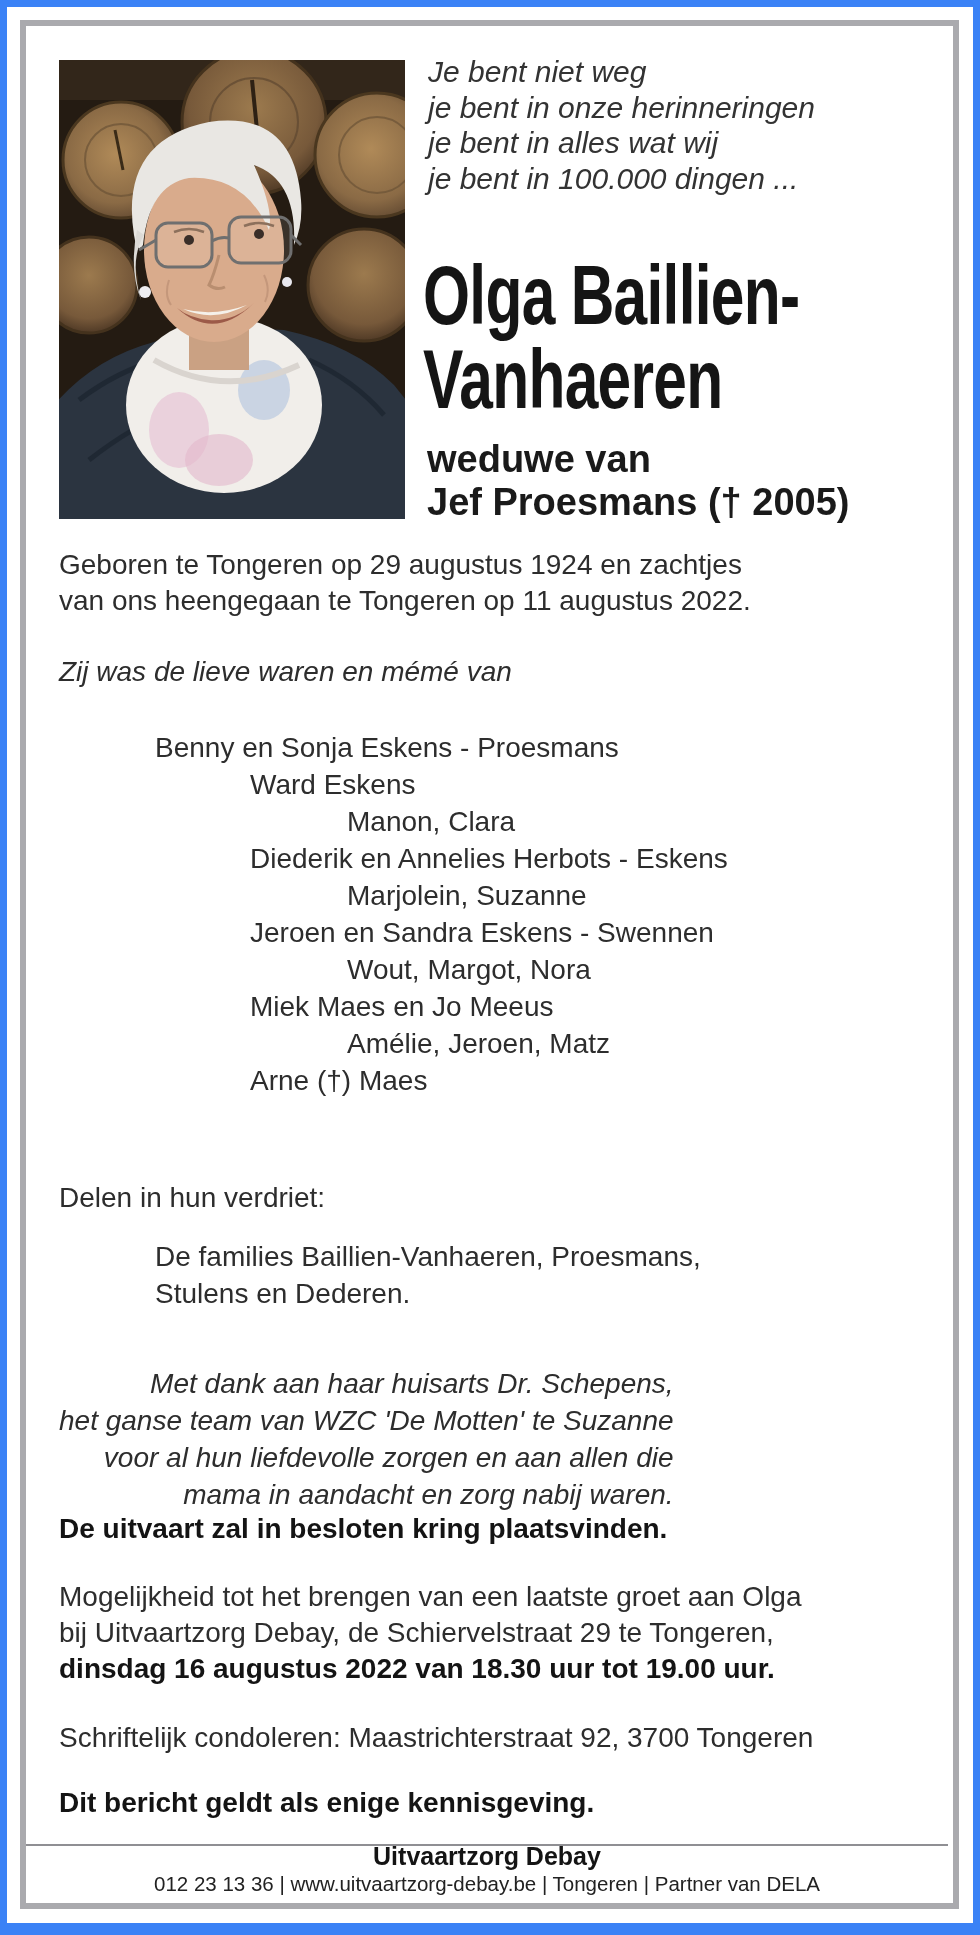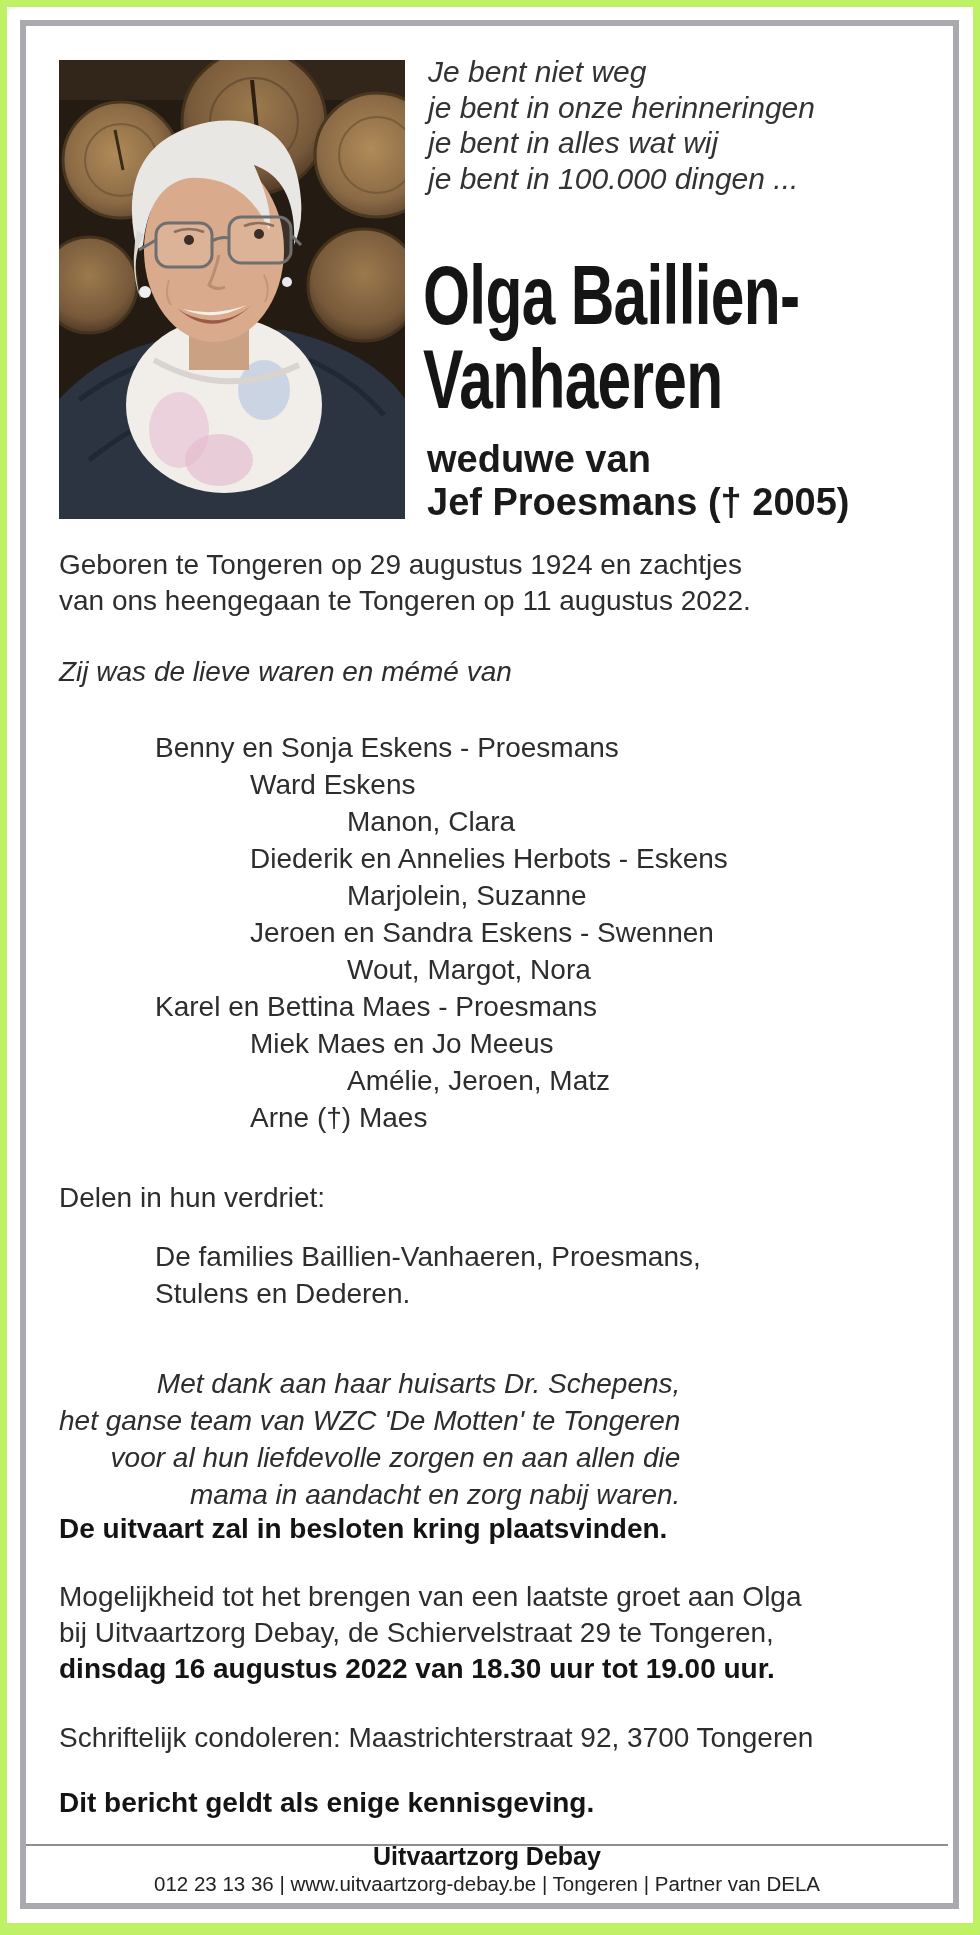--- a/index.html
+++ b/index.html
@@ -1,19 +1,19 @@
 <!DOCTYPE html>
 <html><head>
 <meta charset="utf-8">
 <style>
   html,body{margin:0;padding:0;background:#ffffff;}
   .page{
     position:relative;
     width:980px;height:1935px;
-    background:#bef264; 
+    background:#3b82f6; 
     font-family:"Liberation Sans","DejaVu Sans",sans-serif;
     overflow:hidden;
   }
   .card{
     position:absolute;
     left:7px;top:7px;right:7px;bottom:12px;
     background:#ffffff;
   }
   .inner-frame{
     position:absolute;
@@ -175,36 +175,35 @@
   <div class="abs body-text family-intro">Zij was de lieve waren en mémé van</div>
 
   <div class="abs body-text family-list">
     <div class="lvl1">Benny en Sonja Eskens - Proesmans</div>
     <div class="lvl2">Ward Eskens</div>
     <div class="lvl3">Manon, Clara</div>
     <div class="lvl2">Diederik en Annelies Herbots - Eskens</div>
     <div class="lvl3">Marjolein, Suzanne</div>
     <div class="lvl2">Jeroen en Sandra Eskens - Swennen</div>
     <div class="lvl3">Wout, Margot, Nora</div>
-    <div class="lvl1">Karel en Bettina Maes - Proesmans</div>
     <div class="lvl2">Miek Maes en Jo Meeus</div>
     <div class="lvl3">Amélie, Jeroen, Matz</div>
     <div class="lvl2">Arne (†) Maes</div>
   </div>
 
   <div class="abs body-text delen">Delen in hun verdriet:</div>
 
   <div class="abs body-text families-block">
     <div>De families Baillien-Vanhaeren, Proesmans,</div>
     <div>Stulens en Dederen.</div>
   </div>
 
   <div class="abs body-text thanks">
     <div>Met dank aan haar huisarts Dr. Schepens,</div>
-    <div>het ganse team van WZC 'De Motten' te Tongeren</div>
+    <div>het ganse team van WZC 'De Motten' te Suzanne</div>
     <div>voor al hun liefdevolle zorgen en aan allen die</div>
     <div>mama in aandacht en zorg nabij waren.</div>
   </div>
 
   <div class="abs body-text b uitvaart">De uitvaart zal in besloten kring plaatsvinden.</div>
 
   <div class="abs body-text visitation">
     <div>Mogelijkheid tot het brengen van een laatste groet aan Olga</div>
     <div>bij Uitvaartzorg Debay, de Schiervelstraat 29 te Tongeren,</div>
     <div class="b">dinsdag 16 augustus 2022 van 18.30 uur tot 19.00 uur.</div>

